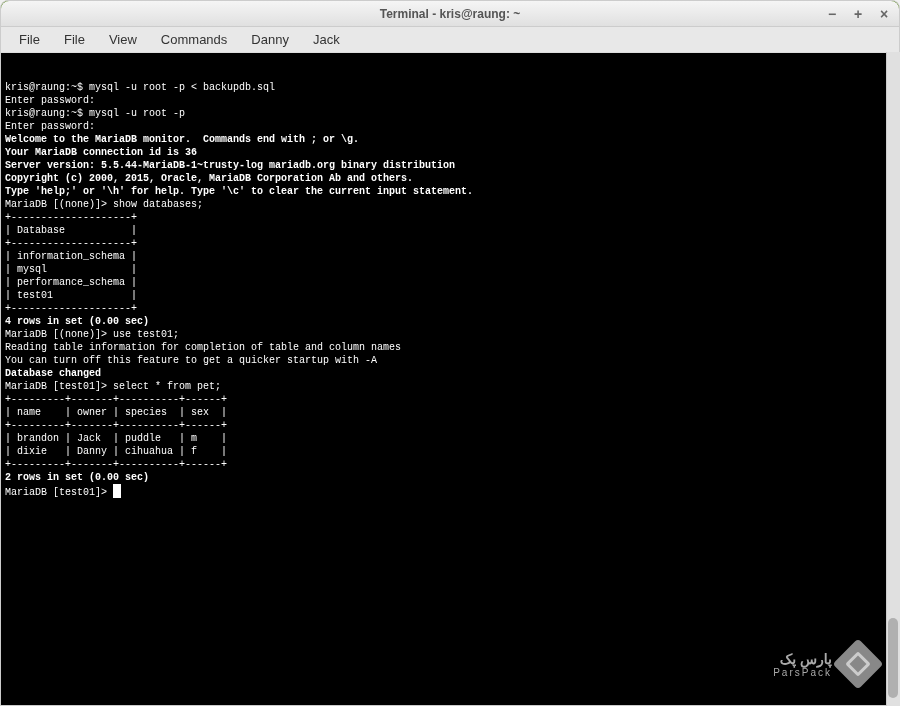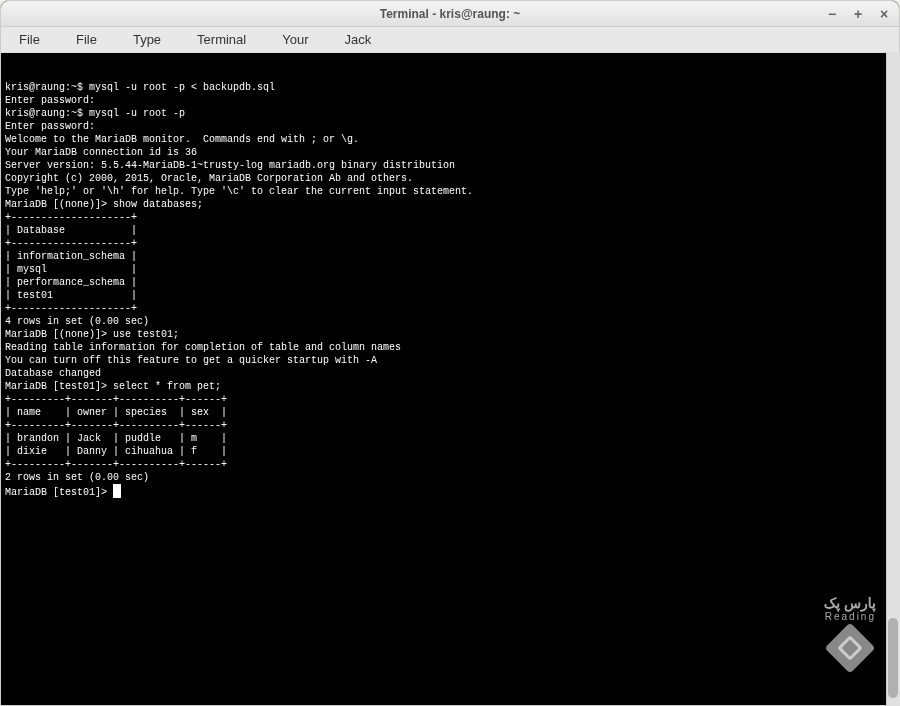--- a/index.html
+++ b/index.html
@@ -63,21 +63,21 @@
       font-size: 14px;
       font-weight: bold;
     }
     
     .menubar {
       height: 26px;
       background: #e8e8e8;
       display: flex;
       align-items: center;
       padding: 0 8px;
-      gap: 16px;
+      gap: 4px;
       border-bottom: 1px solid #ddd;
     }
     
     .menu-item {
       padding: 4px 10px;
       font-size: 13px;
       color: #333;
       cursor: pointer;
     }
     
@@ -92,21 +92,21 @@
       overflow-y: auto;
       white-space: pre;
       position: relative;
     }
     
     .terminal-content {
       white-space: pre;
     }
     
     .bold {
-      font-weight: normal;
+      font-weight: bold;
     }
     
     .cursor-block {
       display: inline-block;
       width: 8px;
       height: 14px;
       background: #fff;
       vertical-align: text-bottom;
     }
     
@@ -125,28 +125,27 @@
       right: 2px;
       bottom: 8px;
       width: 10px;
       height: 80px;
       background: #b0b0b0;
       border-radius: 5px;
     }
     
     .watermark {
       position: absolute;
-      bottom: 40px;
+      bottom: 24px;
       right: 24px;
       display: flex;
       align-items: center;
       gap: 8px;
       color: #aaa;
       z-index: 10;
-      flex-direction: column;
     }
     
     .watermark-icon {
       width: 36px;
       height: 36px;
       background: #888;
       transform: rotate(45deg);
       display: flex;
       align-items: center;
       justify-content: center;
@@ -188,37 +187,37 @@
     <div class="window-controls">
       <div class="win-btn">−</div>
       <div class="win-btn">+</div>
       <div class="win-btn">×</div>
     </div>
   </div>
 
   <div class="menubar">
     <div class="menu-item">File</div>
     <div class="menu-item">File</div>
-    <div class="menu-item">Type</div>
-    <div class="menu-item">Terminal</div>
-    <div class="menu-item">Your</div>
+    <div class="menu-item">View</div>
+    <div class="menu-item">Commands</div>
+    <div class="menu-item">Danny</div>
     <div class="menu-item">Jack</div>
   </div>
 
   <div class="terminal-area">
     <div class="terminal-content" id="terminal-content"><div class="">kris@raung:~$ mysql -u root -p &lt; backupdb.sql</div><div class="">Enter password:</div><div class="">kris@raung:~$ mysql -u root -p</div><div class="">Enter password:</div><div class="bold">Welcome to the MariaDB monitor.  Commands end with ; or \g.</div><div class="bold">Your MariaDB connection id is 36</div><div class="bold">Server version: 5.5.44-MariaDB-1~trusty-log mariadb.org binary distribution</div><div class=""></div><div class="bold">Copyright (c) 2000, 2015, Oracle, MariaDB Corporation Ab and others.</div><div class=""></div><div class="bold">Type 'help;' or '\h' for help. Type '\c' to clear the current input statement.</div><div class=""></div><div class="">MariaDB [(none)]&gt; show databases;</div><div class="">+--------------------+</div><div class="">| Database           |</div><div class="">+--------------------+</div><div class="">| information_schema |</div><div class="">| mysql              |</div><div class="">| performance_schema |</div><div class="">| test01             |</div><div class="">+--------------------+</div><div class="bold">4 rows in set (0.00 sec)</div><div class=""></div><div class="">MariaDB [(none)]&gt; use test01;</div><div class="">Reading table information for completion of table and column names</div><div class="">You can turn off this feature to get a quicker startup with -A</div><div class=""></div><div class="bold">Database changed</div><div class="">MariaDB [test01]&gt; select * from pet;</div><div class="">+---------+-------+----------+------+</div><div class="">| name    | owner | species  | sex  |</div><div class="">+---------+-------+----------+------+</div><div class="">| brandon | Jack  | puddle   | m    |</div><div class="">| dixie   | Danny | cihuahua | f    |</div><div class="">+---------+-------+----------+------+</div><div class="bold">2 rows in set (0.00 sec)</div><div class=""></div><div><span>MariaDB [test01]&gt; </span><span class="cursor-block"></span></div></div>
   </div>
 
 </div>
 
 <div class="scrollbar">
   <div class="scrollbar-thumb"></div>
 </div>
 
 <div class="watermark">
   <div class="watermark-text">
     <span class="watermark-ar">پارس پک</span>
-    <span class="watermark-en">Reading</span>
+    <span class="watermark-en">ParsPack</span>
   </div>
   <div class="watermark-icon">
     <div class="watermark-icon-inner"></div>
   </div>
 </div>
 
 </body></html>

